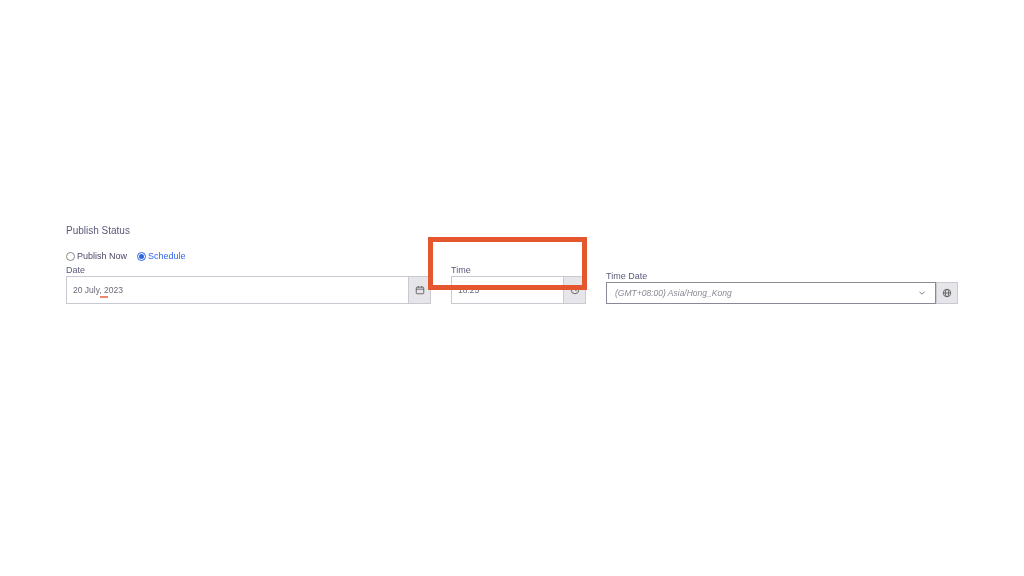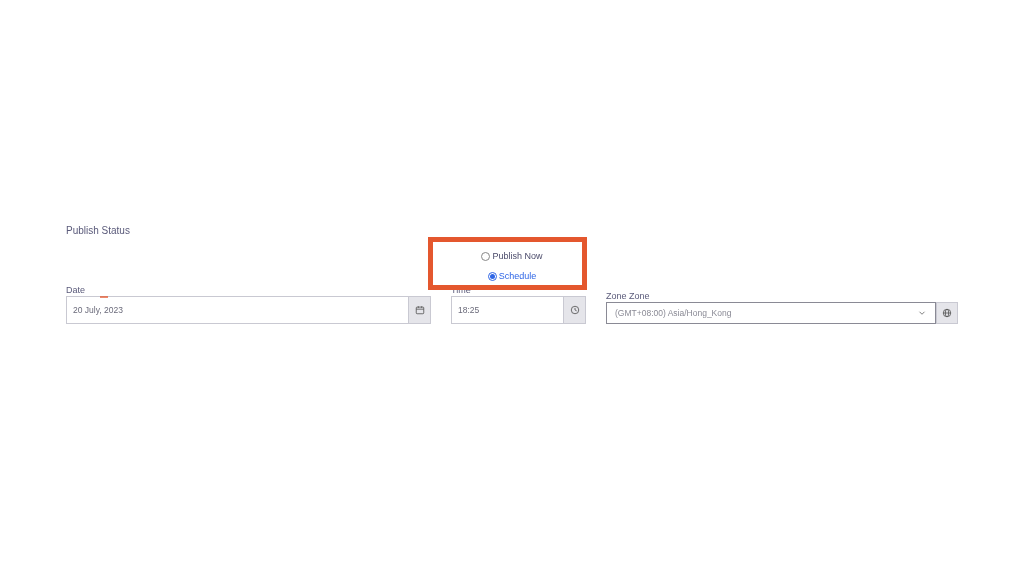--- a/index.html
+++ b/index.html
@@ -21,21 +21,20 @@
   .section-title {
     font-size: 10px;
     color: #5a5a7a;
     margin-bottom: 15px;
   }
   .radio-row {
     display: flex;
     gap: 10px;
     align-items: center;
     margin-bottom: 4px;
-    flex-direction: column;
   }
   .radio-group {
     display: flex;
     align-items: center;
     gap: 2px;
     font-size: 9px;
     color: #4a4a6a;
   }
   .radio-group.selected .radio-label { color: #2f66e6; }
   .radio-circle {
@@ -94,20 +93,21 @@
     display: flex;
     align-items: center;
     justify-content: center;
     border-left: 1px solid #c9c9d2;
     color: #555;
   }
   .icon-svg { width: 10px; height: 10px; display: block; }
   .tz-wrap {
     display: flex;
     align-items: flex-end;
+    font-style: italic;
   }
   .tz-select {
     flex: 1;
     display: flex;
     align-items: center;
     justify-content: space-between;
     border: 1px solid #8a8a95;
     height: 22px;
     padding: 0 8px;
     background: #fff;
@@ -187,21 +187,21 @@
           <svg class="icon-svg" viewBox="0 0 24 24">
             <circle cx="12" cy="12" r="9" fill="none" stroke="currentColor" stroke-width="2"></circle>
             <line x1="12" y1="12" x2="12" y2="7" stroke="currentColor" stroke-width="2"></line>
             <line x1="12" y1="12" x2="16" y2="14" stroke="currentColor" stroke-width="2"></line>
           </svg>
         </div>
       </div>
     </div>
 
     <div class="field-col tz-col">
-      <div class="field-label">Zone Zone</div>
+      <div class="field-label">Time Date</div>
       <div class="tz-wrap">
         <div class="tz-select">
           <span>(GMT+08:00) Asia/Hong_Kong</span>
           <svg class="icon-svg tz-chevron" viewBox="0 0 24 24">
             <polyline points="6,9 12,15 18,9" fill="none" stroke="currentColor" stroke-width="2"></polyline>
           </svg>
         </div>
         <div class="tz-icon-btn">
           <svg class="icon-svg" viewBox="0 0 24 24">
             <circle cx="12" cy="12" r="9" fill="none" stroke="currentColor" stroke-width="2"></circle>

